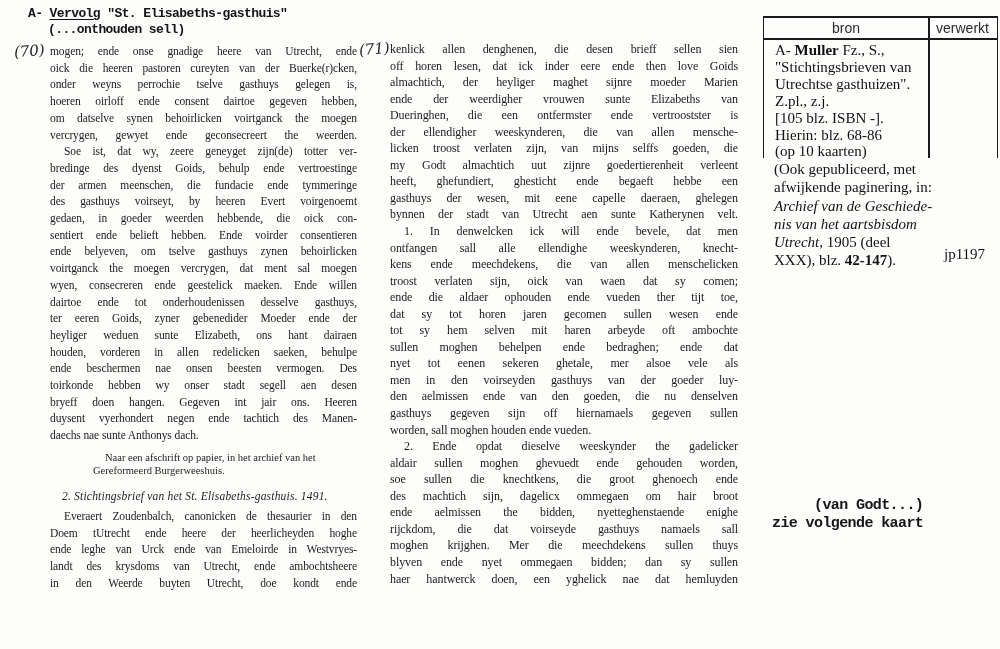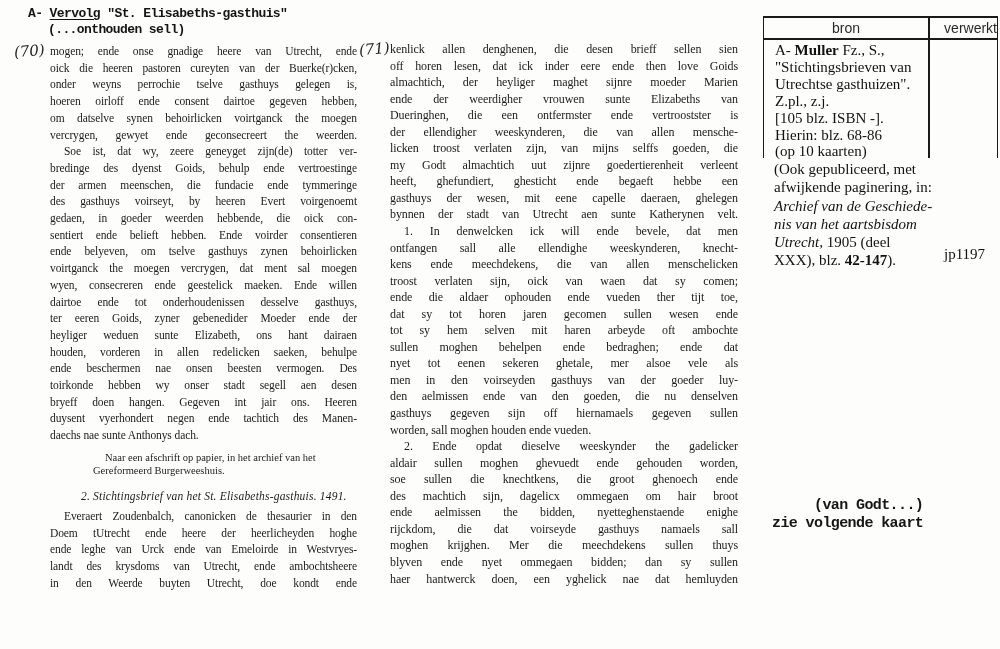--- a/index.html
+++ b/index.html
@@ -41,38 +41,38 @@
   .p-indent .tl:first-child{text-indent:14px;font-family:Liberation Serif, serif;}
 
   .caption{
     margin-top:7px;margin-left:43px;
     font-size:10.5px;line-height:13px;letter-spacing:0;
   }
   .caption .tl{text-align:left;text-align-last:left;}
   .caption .tl:first-child{text-indent:12px;}
 
   .section-heading{
-    margin-top:11px;margin-left:31px;margin-bottom:4px;
+    margin-top:11px;margin-left:12px;margin-bottom:4px;
     font-style:italic;font-size:11.5px;line-height:16px;
     letter-spacing:0.2px;white-space:nowrap;
   }
 
   
   .sidebar-table{
     position:absolute;left:763px;top:16px;width:233px;height:140px;
     border:solid #1a1a1a;border-width:2px 1.5px 0 1.5px;
     background:#fdfdfc;
   }
   .sidebar-table .hdr{
     display:flex;height:20px;border-bottom:2.5px solid #1a1a1a;
     font-family:"Liberation Sans",sans-serif;font-size:14px;line-height:20px;
     color:#2a2a2a;
   }
   .sidebar-table .hdr .c1{width:164px;text-align:center;}
-  .sidebar-table .hdr .c2{flex:1;text-align:right;}
+  .sidebar-table .hdr .c2{flex:1;text-align:center;}
   .sidebar-table .vline{
     position:absolute;left:164px;top:0;bottom:0;width:1.5px;background:#1a1a1a;
   }
   .entry{
     position:absolute;left:11px;top:24px;width:150px;
     font-family:"Liberation Serif",serif;font-size:15px;line-height:16.9px;
     color:#111;white-space:nowrap;
   }
   .entry .b{font-weight:bold;}
 

